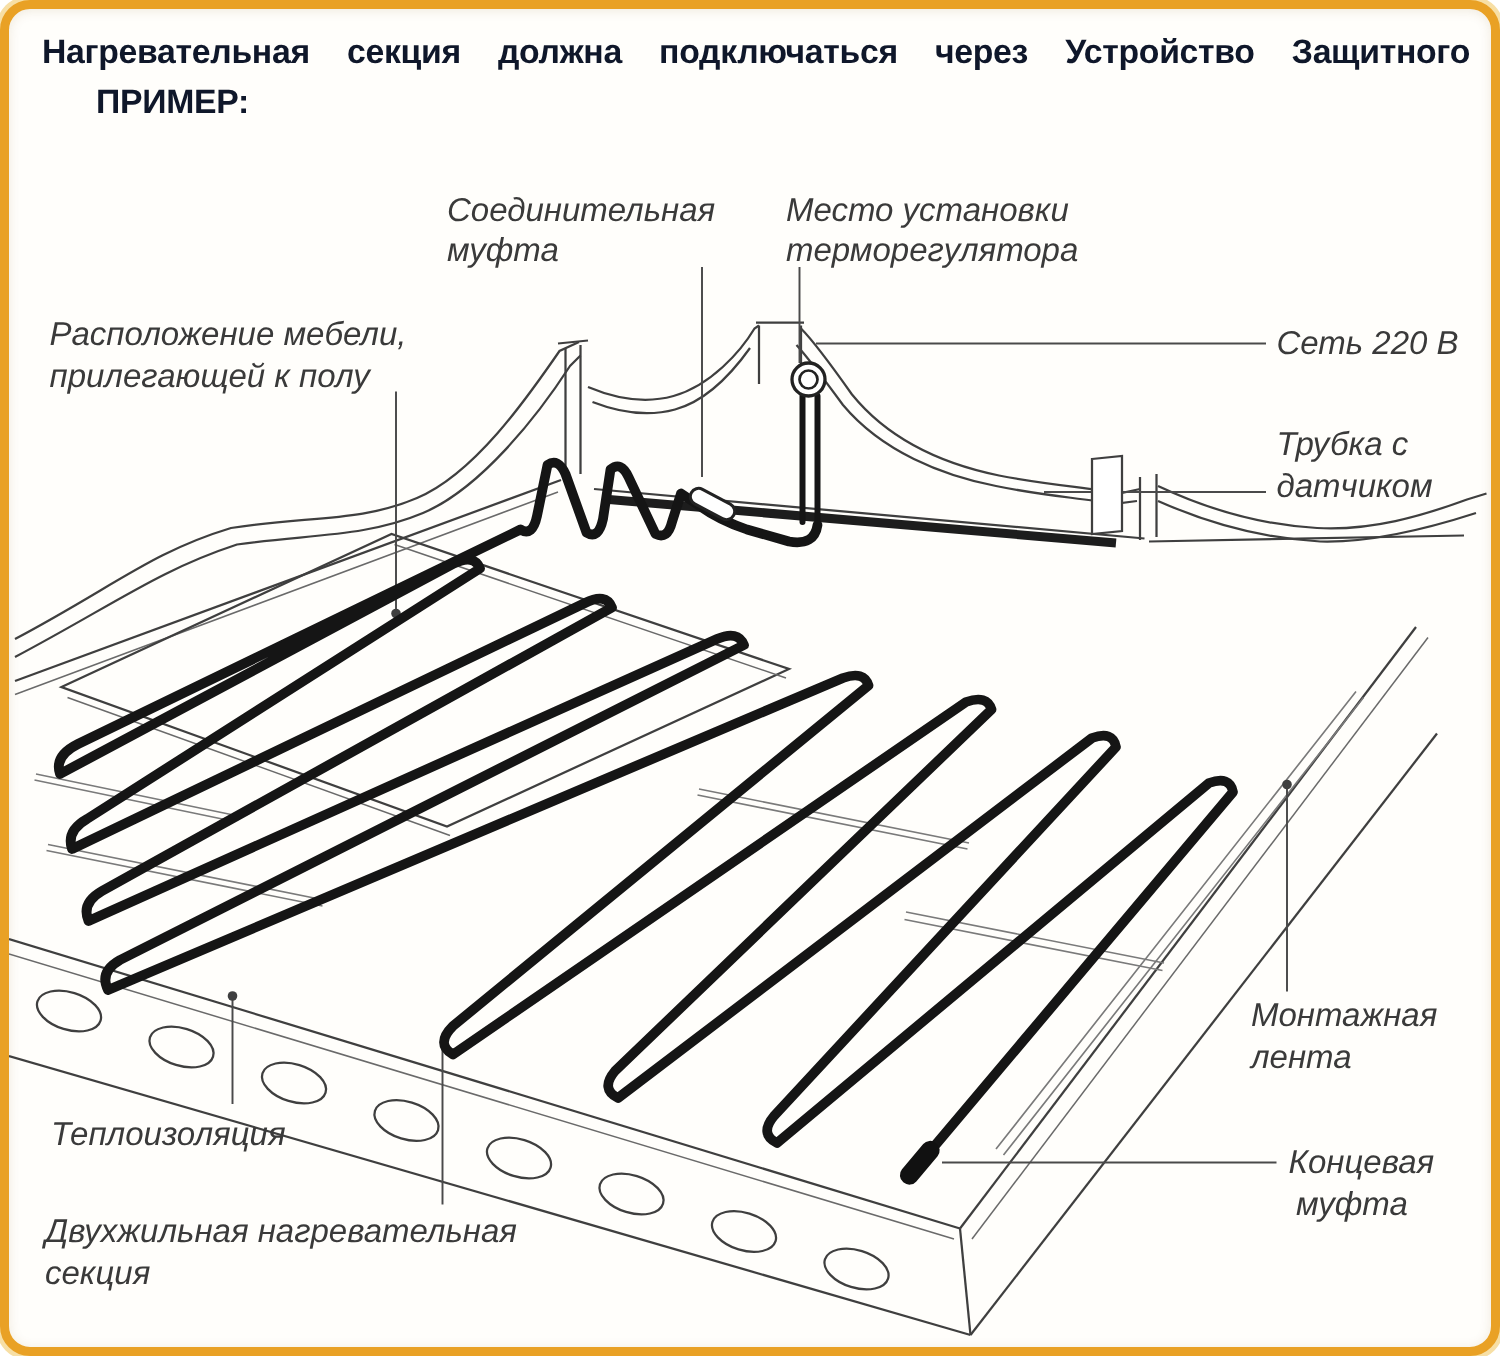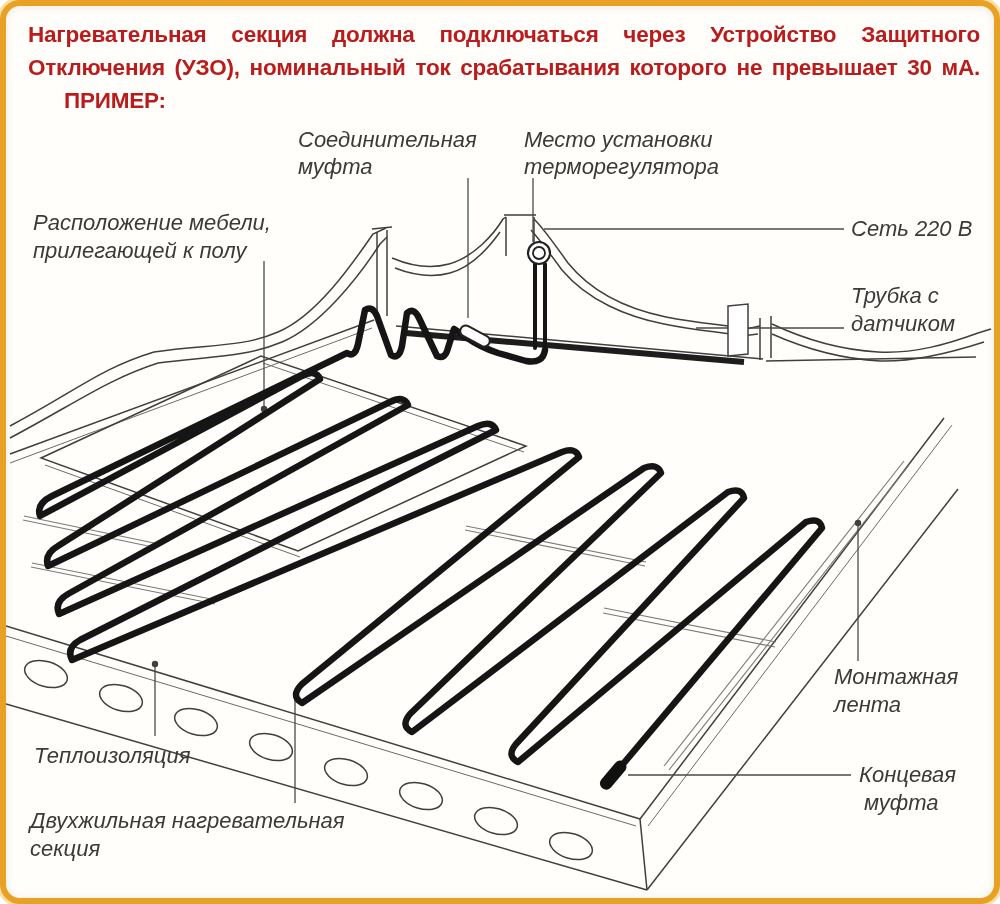--- a/index.html
+++ b/index.html
@@ -5,21 +5,21 @@
   html,body{margin:0;padding:0;background:#fff;}
   .frame{
     position:relative;width:1000px;height:904px;box-sizing:border-box;
     border:6px solid #E9A125;border-radius:20px;background:#fffefb;
     box-shadow:0 0 0 3px #F7DFA5, inset 0 1px 8px rgba(120,80,0,.12);
     overflow:hidden;
     font-family:"Liberation Sans", sans-serif;
   }
   .note{
     position:absolute;left:22px;top:12px;width:952px;
-    font-size:22.5px;line-height:33px;font-weight:700;color:#b91c1c;
+    font-size:22.5px;line-height:33px;font-weight:700;color:#0f172a;
     letter-spacing:-0.2px;
   }
   .note .jline{display:block;text-align:justify;text-align-last:justify;}
   .note .plain{display:block;text-align:left;margin-left:36px;}
   svg{position:absolute;left:0;top:0;}
   .lbl{
     font-family:"Liberation Sans", sans-serif;
     font-style:italic;font-size:22px;fill:#3a3a3a;
   }
   .thin{stroke:#3f3f3f;stroke-width:1.5;fill:none;}
@@ -28,21 +28,20 @@
   .lead{stroke:#4a4a4a;stroke-width:1.3;fill:none;}
   .cable{stroke:#151515;fill:none;stroke-linecap:round;stroke-linejoin:round;}
 </style>
 </head>
 <body>
 
 <div class="frame">
 
   <div class="note">
     <span class="jline">Нагревательная секция должна подключаться через Устройство Защитного</span>
-    <span class="jline">Отключения (УЗО), номинальный ток срабатывания которого не превышает 30 мА.</span>
     <span class="plain">ПРИМЕР:</span>
   </div>
 
   <svg width="1000" height="904" viewBox="0 0 1000 904">
 
     <g>
       <path class="thin" d="M4 448 L368 314"></path>
       <path class="hair" d="M4 457 L366 322"></path>
       <path class="thin" d="M390 320 L757 353"></path>
       <path class="thin" d="M760 355 L970 351"></path>

